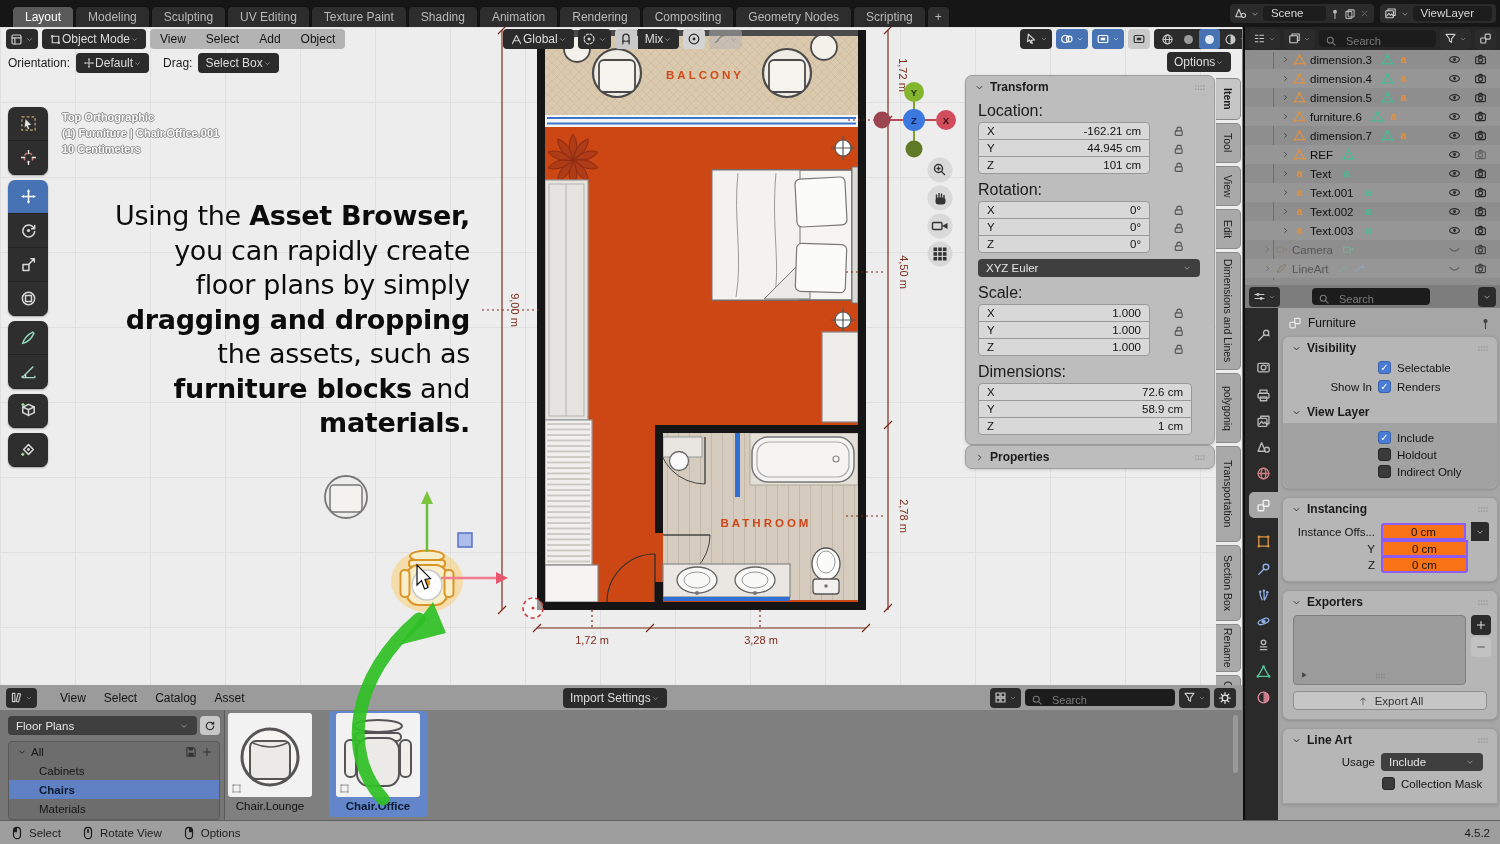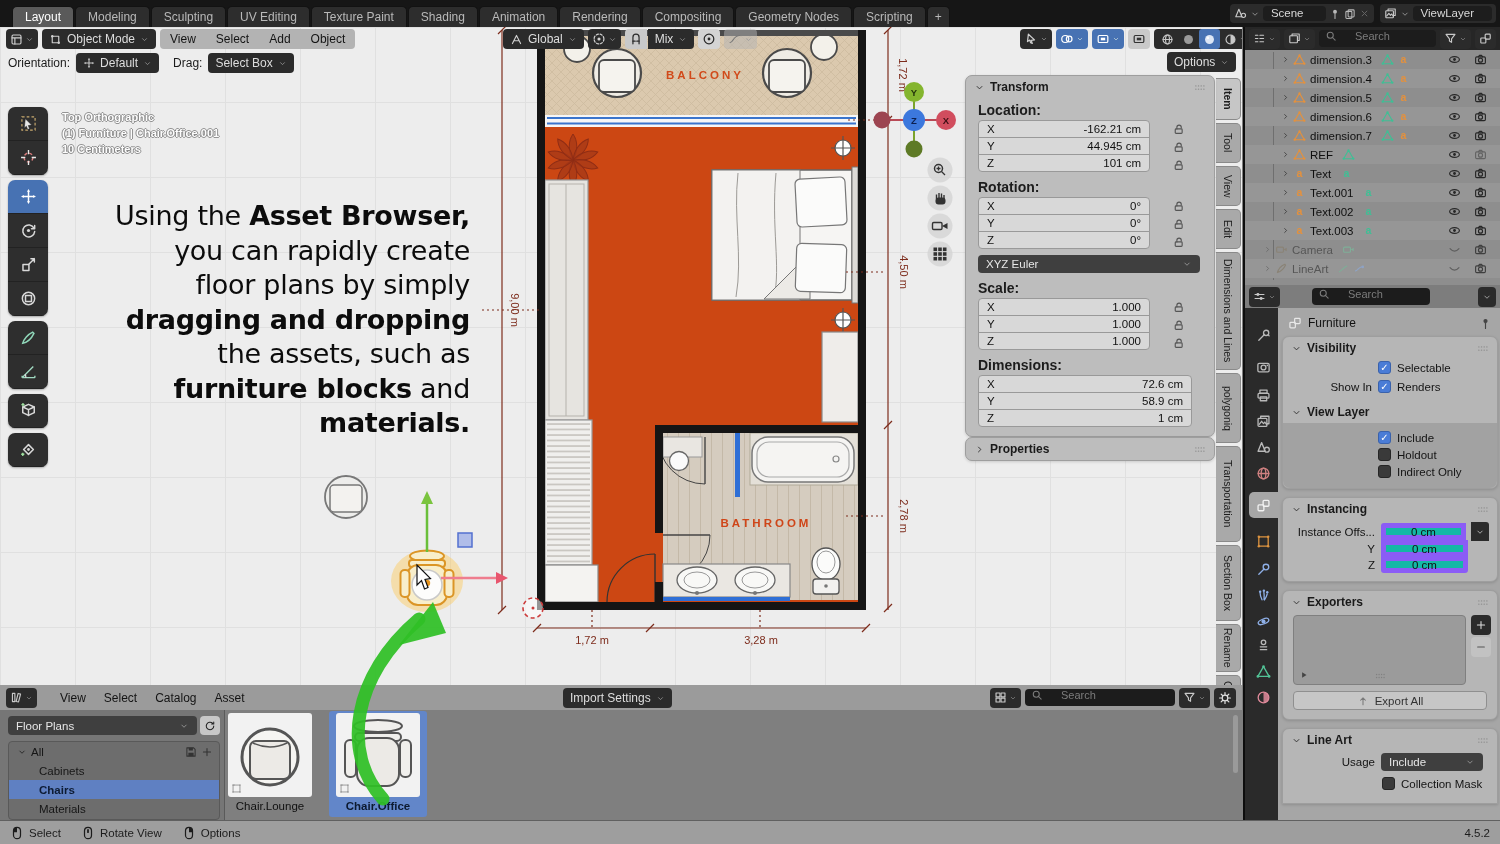--- a/index.html
+++ b/index.html
@@ -14,64 +14,64 @@
 .menu-item{color:#d6d6d6;font-size:12px;padding:5px 11px;cursor:default}
 .ws-tab{height:21px;padding:3px 12px;font-size:12px;color:#b9b9b9;background:#2d2d2d;border:1px solid #121212;border-bottom:none;border-radius:5px 5px 0 0;margin-right:1px;white-space:nowrap}
 .ws-tab.active{background:#5a5a5a;color:#fff}
 .dk{background:#2b2b2b;color:#dedede;border-radius:4px}
 .dk2{background:#1d1d1d;color:#d8d8d8;border-radius:4px}
 
 #viewport{position:absolute;left:0;top:27px;width:1242px;height:658px;background:#ededed;overflow:hidden;
  background-image:linear-gradient(#e0e0e0 1px,transparent 1px),linear-gradient(90deg,#e0e0e0 1px,transparent 1px);background-size:75px 75px}
 .lgrp{display:flex;background:#b3b3b3;border-radius:4px;overflow:hidden}
 .lgrp span{padding:3px 10px;font-size:12px;color:#141414}
-.hpill{display:inline-flex;align-items:center;gap:5px;padding:2px 7px;font-size:12px;height:20px}
+.hpill{display:inline-flex;align-items:center;padding:2px 7px;font-size:12px;height:20px}
 .ibtn{display:inline-flex;align-items:center;justify-content:center;gap:2px;height:20px;padding:0 4px}
 .blue{background:#4772b3 !important;color:#eee}
 #caption{position:absolute;left:78px;top:172px;width:392px;text-align:right;font-family:"DejaVu Sans",sans-serif;color:#0c0c0c;z-index:3}
 #caption .cl{font-size:27px;line-height:34.5px;font-weight:500;letter-spacing:-0.3px}
 #caption .b{font-weight:800}
 #overlayText{position:absolute;left:62px;top:82px;z-index:3;font-size:11px;font-weight:bold;color:#fdfdfd;line-height:16px;
  text-shadow:-1px 0 0 rgba(125,125,125,.8),1px 0 0 rgba(125,125,125,.8),0 -1px 0 rgba(125,125,125,.8),0 1px 0 rgba(125,125,125,.8)}
 
 #toolbar{position:absolute;left:8px;top:80px;width:40px;z-index:4}
 .tool{width:40px;height:34px;background:#2e2e2e;display:flex;align-items:center;justify-content:center;border-bottom:1px solid #222}
 .tool.active{background:#4772b3}
 
 #npanel{position:absolute;left:965px;top:48px;width:250px;z-index:5}
 .panelbox{background:#bdbdbd;border:1px solid #9e9e9e;border-radius:7px;box-shadow:0 1px 3px rgba(0,0,0,.15)}
 .ph{display:flex;align-items:center;gap:5px;padding:4px 8px;font-size:12px;font-weight:bold;color:#1a1a1a}
-.flabel{font-size:14px;font-weight:bold;color:#1c1c1c;padding:4px 0 2px 12px}
+.flabel{font-size:16px;font-weight:normal;color:#1c1c1c;padding:4px 0 2px 12px}
 .vrow{display:flex;justify-content:space-between;align-items:center;height:18px;background:#d8d8d8;border:1px solid #999;margin-top:-1px;padding:0 8px;font-size:11.5px;color:#111}
 .vrow:first-child{margin-top:0;border-radius:4px 4px 0 0}
 .vrow:last-child{border-radius:0 0 4px 4px}
 .ddark{display:flex;justify-content:space-between;align-items:center;height:18px;background:#3f3f3f;color:#e6e6e6;border-radius:4px;padding:0 8px;font-size:11.5px}
 
 .sidetab{position:absolute;left:1216px;width:25px;background:#a9a9a9;border:1px solid #8a8a8a;border-left:none;border-radius:0 5px 5px 0;color:#1d1d1d;font-size:10.5px;writing-mode:vertical-rl;display:flex;align-items:center;justify-content:center;overflow:hidden;white-space:nowrap}
 .sidetab.active{background:#c6c6c6;font-weight:bold}
 
 #outliner{position:absolute;left:1243px;top:27px;width:257px;height:258px;background:#8e8e8e;border-left:2px solid #0d0d0d;z-index:10}
 #outliner .hd,#props .hd,#assets .hd{background:#262626;height:23px;display:flex;align-items:center;padding:0 4px;gap:4px}
-.srch{flex:1;display:flex;align-items:flex-start;gap:18px;background:#1c1c1c;border-radius:4px;height:17px;padding:0 6px;color:#7c7c7c;font-size:11px}
+.srch{flex:1;display:flex;align-items:flex-end;gap:9px;background:#1c1c1c;border-radius:4px;height:17px;padding:0 6px;color:#7c7c7c;font-size:11px}
 .orow{position:relative;display:flex;align-items:center;height:19px;font-size:11.5px;color:#0f0f0f}
 .orow:nth-child(odd){background:#969696}
 .orow .nm{margin-left:4px}
 .orow.muted{color:#565656}
 #props{position:absolute;left:1243px;top:285px;width:257px;height:535px;background:#a6a6a6;border-left:2px solid #0d0d0d;z-index:10}
 #props .hd{background:#7d7d7d}
 #ptabs{position:absolute;left:0;top:23px;width:33px;height:512px;background:#2a2a2a}
 .ptab{position:absolute;left:3px;width:30px;height:26px;display:flex;align-items:center;justify-content:center}
 .ptab.active{left:4px;width:29px;background:#a6a6a6;border-radius:5px 0 0 5px}
 #pbody{position:absolute;left:33px;top:23px;width:224px;height:512px}
 .prow{display:flex;align-items:center;gap:6px}
 .cb{width:13px;height:13px;border-radius:3px;background:#3a3a3a;border:1px solid #252525;color:#fff;font-size:10px;line-height:12px;text-align:center;flex:none}
 .cb.on{background:#4a7cd6;border-color:#3a62ab}
 .plabel{font-size:11.5px;color:#141414}
 .rlabel{text-align:right;font-size:11.5px;color:#141414}
-.pfield{background:#14b8a6;border:5px solid #8b5cf6;height:17px;display:flex;align-items:center;justify-content:center;font-size:11.5px;color:#111}
+.pfield{background:#f97316;border:2px solid #8b5cf6;height:17px;display:flex;align-items:center;justify-content:center;font-size:11.5px;color:#111}
 
 #assets{position:absolute;left:0;top:685px;width:1242px;height:135px;background:#7f7f7f;z-index:6}
 #assets .hd{background:#9b9b9b;height:25px;padding:0 6px}
 #assets .hd .menu2{font-size:12px;color:#141414;padding:0 9px}
 .cat-row{display:flex;align-items:center;height:19px;padding-left:8px;color:#161616;font-size:11.5px;position:relative}
 .cat-row.sel{background:#5f80c2;color:#0d1b33;font-weight:bold}
 
 #statusbar{position:absolute;left:0;top:820px;width:1500px;height:24px;background:#9e9e9e;border-top:1px solid #606060;display:flex;align-items:center;padding:0 10px;color:#1c1c1c;font-size:11.5px;z-index:20}
 .hint{display:flex;align-items:center;gap:5px;margin-right:20px}
 #fx{position:absolute;left:0;top:0;width:1500px;height:844px;pointer-events:none;z-index:15}
@@ -921,21 +921,21 @@
             <path class="st" d="M6.5 4.5 10 8 6.5 11.5"></path>
           </svg>
           <span style="margin-left:3px">
             <svg width="13" height="13" viewBox="0 0 16 16" style="color:#e5913c">
               <path class="st" d="M8 2.8 14 13.2 2 13.2Z"></path>
               <circle class="fl" cx="8" cy="2.8" r="1.4"></circle>
               <circle class="fl" cx="14" cy="13.2" r="1.4"></circle>
               <circle class="fl" cx="2" cy="13.2" r="1.4"></circle>
             </svg>
           </span>
-          <span class="nm">dimension.6</span>
+          <span class="nm">furniture.6</span>
           <span class="flex" style="margin-left:9px;gap:3px">
             <svg width="13" height="13" viewBox="0 0 16 16" style="color:#3fbf95">
               <path class="st" d="M8 2.8 14 13.2 2 13.2Z"></path>
               <circle class="fl" cx="8" cy="2.8" r="1.4"></circle>
               <circle class="fl" cx="14" cy="13.2" r="1.4"></circle>
               <circle class="fl" cx="2" cy="13.2" r="1.4"></circle>
             </svg>
             <svg width="13" height="13" viewBox="0 0 16 16" style="color:#e5913c">
               <text x="8" y="12.5" text-anchor="middle" font-size="13" font-weight="bold" fill="currentColor" font-family="Liberation Sans,sans-serif">a</text>
             </svg>

